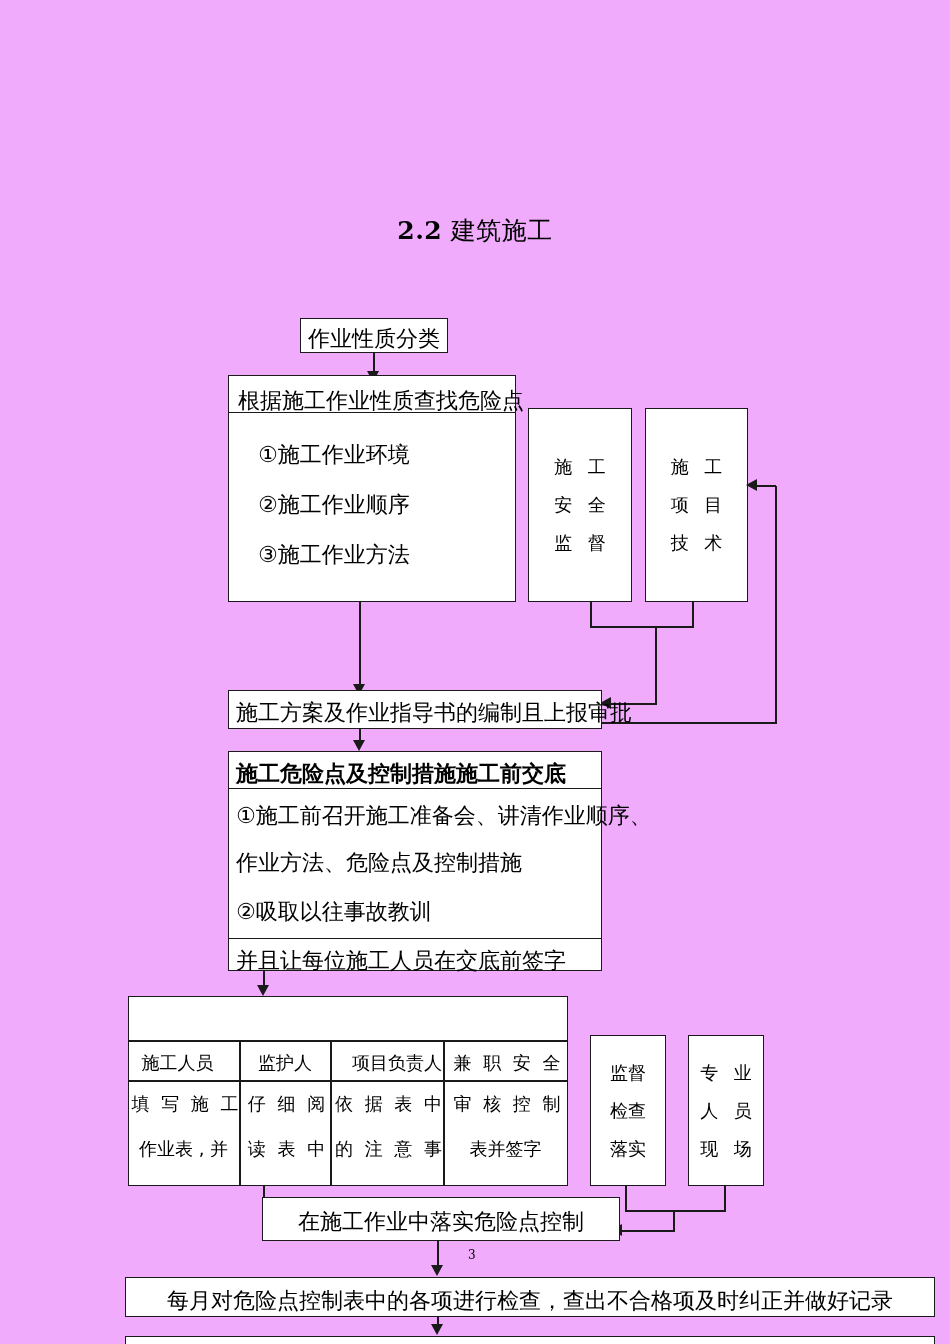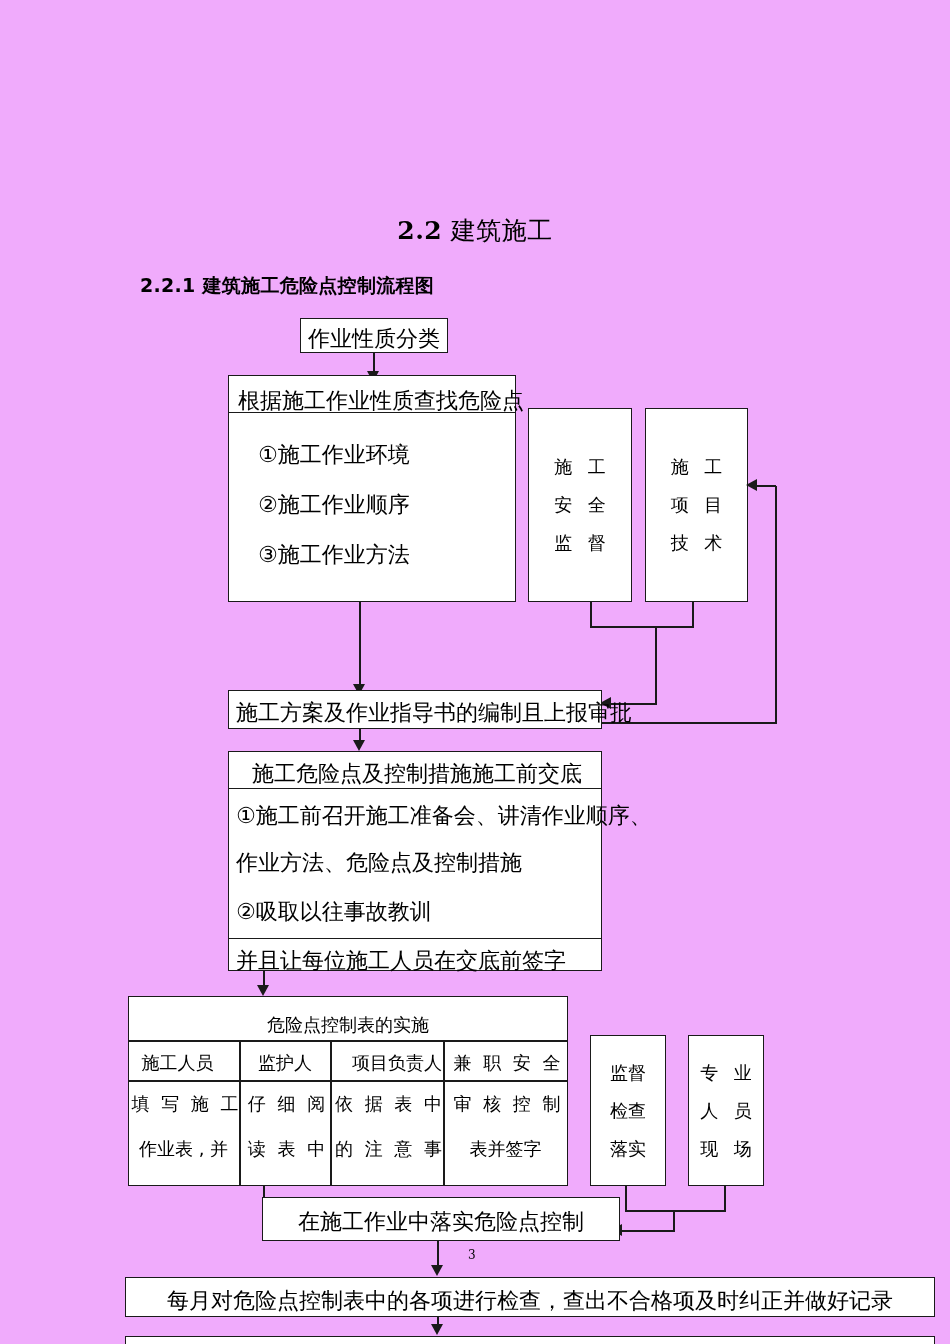--- a/index.html
+++ b/index.html
@@ -123,21 +123,20 @@
 </head>
 <body>
 
 <div id="page">
 
   <div class="h-title">
     <span class="num">2.2</span>
     <span>建筑施工</span>
   </div>
 
-  <div class="h-sub">2.2.1 建筑施工危险点控制流程图</div>
 
   <div class="box" style="left:300px;top:318px;width:148px;height:35px;"></div>
   <div class="txt c" style="left:300px;top:328px;width:148px;">作业性质分类</div>
 
   <div class="ln vl" style="left:373px;top:353px;height:22px;"></div>
   <div class="arr-d" style="left:367px;top:371px;"></div>
 
   <div class="box" style="left:228px;top:375px;width:288px;height:227px;"></div>
   <div class="txt" style="left:238px;top:390px;">根据施工作业性质查找危险点</div>
 
@@ -172,33 +171,32 @@
   <div class="ln vl" style="left:359px;top:602px;height:86px;"></div>
   <div class="arr-d" style="left:353px;top:684px;"></div>
 
   <div class="box" style="left:228px;top:690px;width:374px;height:39px;"></div>
   <div class="txt" style="left:236px;top:702px;">施工方案及作业指导书的编制且上报审批</div>
 
   <div class="ln vl" style="left:359px;top:729px;height:16px;"></div>
   <div class="arr-d" style="left:353px;top:740px;"></div>
 
   <div class="box" style="left:228px;top:751px;width:374px;height:220px;"></div>
-  <div class="txt" style="left:252px;top:763px;">施工危险点及控制措施施工前交底</div>
+  <div class="txt" style="left:236px;top:763px;font-weight:bold;">施工危险点及控制措施施工前交底</div>
   <div class="ln hl" style="left:229px;top:788px;width:372px;height:1.4px;"></div>
   <div class="txt" style="left:236px;top:805px;">①施工前召开施工准备会、讲清作业顺序、</div>
   <div class="txt" style="left:236px;top:852px;">作业方法、危险点及控制措施</div>
   <div class="txt" style="left:236px;top:901px;">②吸取以往事故教训</div>
   <div class="ln hl" style="left:229px;top:938px;width:372px;height:1.4px;"></div>
   <div class="txt" style="left:236px;top:950px;">并且让每位施工人员在交底前签字</div>
 
   <div class="ln vl" style="left:263px;top:971px;height:16px;"></div>
   <div class="arr-d" style="left:257px;top:985px;"></div>
 
   <div class="tbl-outer" style="left:128px;top:996px;width:440px;height:190px;"></div>
-  <div class="tbl-title" style="left:128px;top:1013px;width:440px;">危险点控制表的实施</div>
 
   <div class="tbl-hsep" style="left:129px;top:1040px;width:438px;"></div>
 
   <div class="tbl-hsep" style="left:129px;top:1080px;width:438px;"></div>
 
   <div class="tbl-vsep" style="left:239px;top:1040px;height:145px;"></div>
   <div class="tbl-vsep" style="left:330px;top:1040px;height:145px;"></div>
   <div class="tbl-vsep" style="left:443px;top:1040px;height:145px;"></div>
 
   <div class="cell-head" style="left:128px;top:1051px;width:99px;">施工人员</div>

